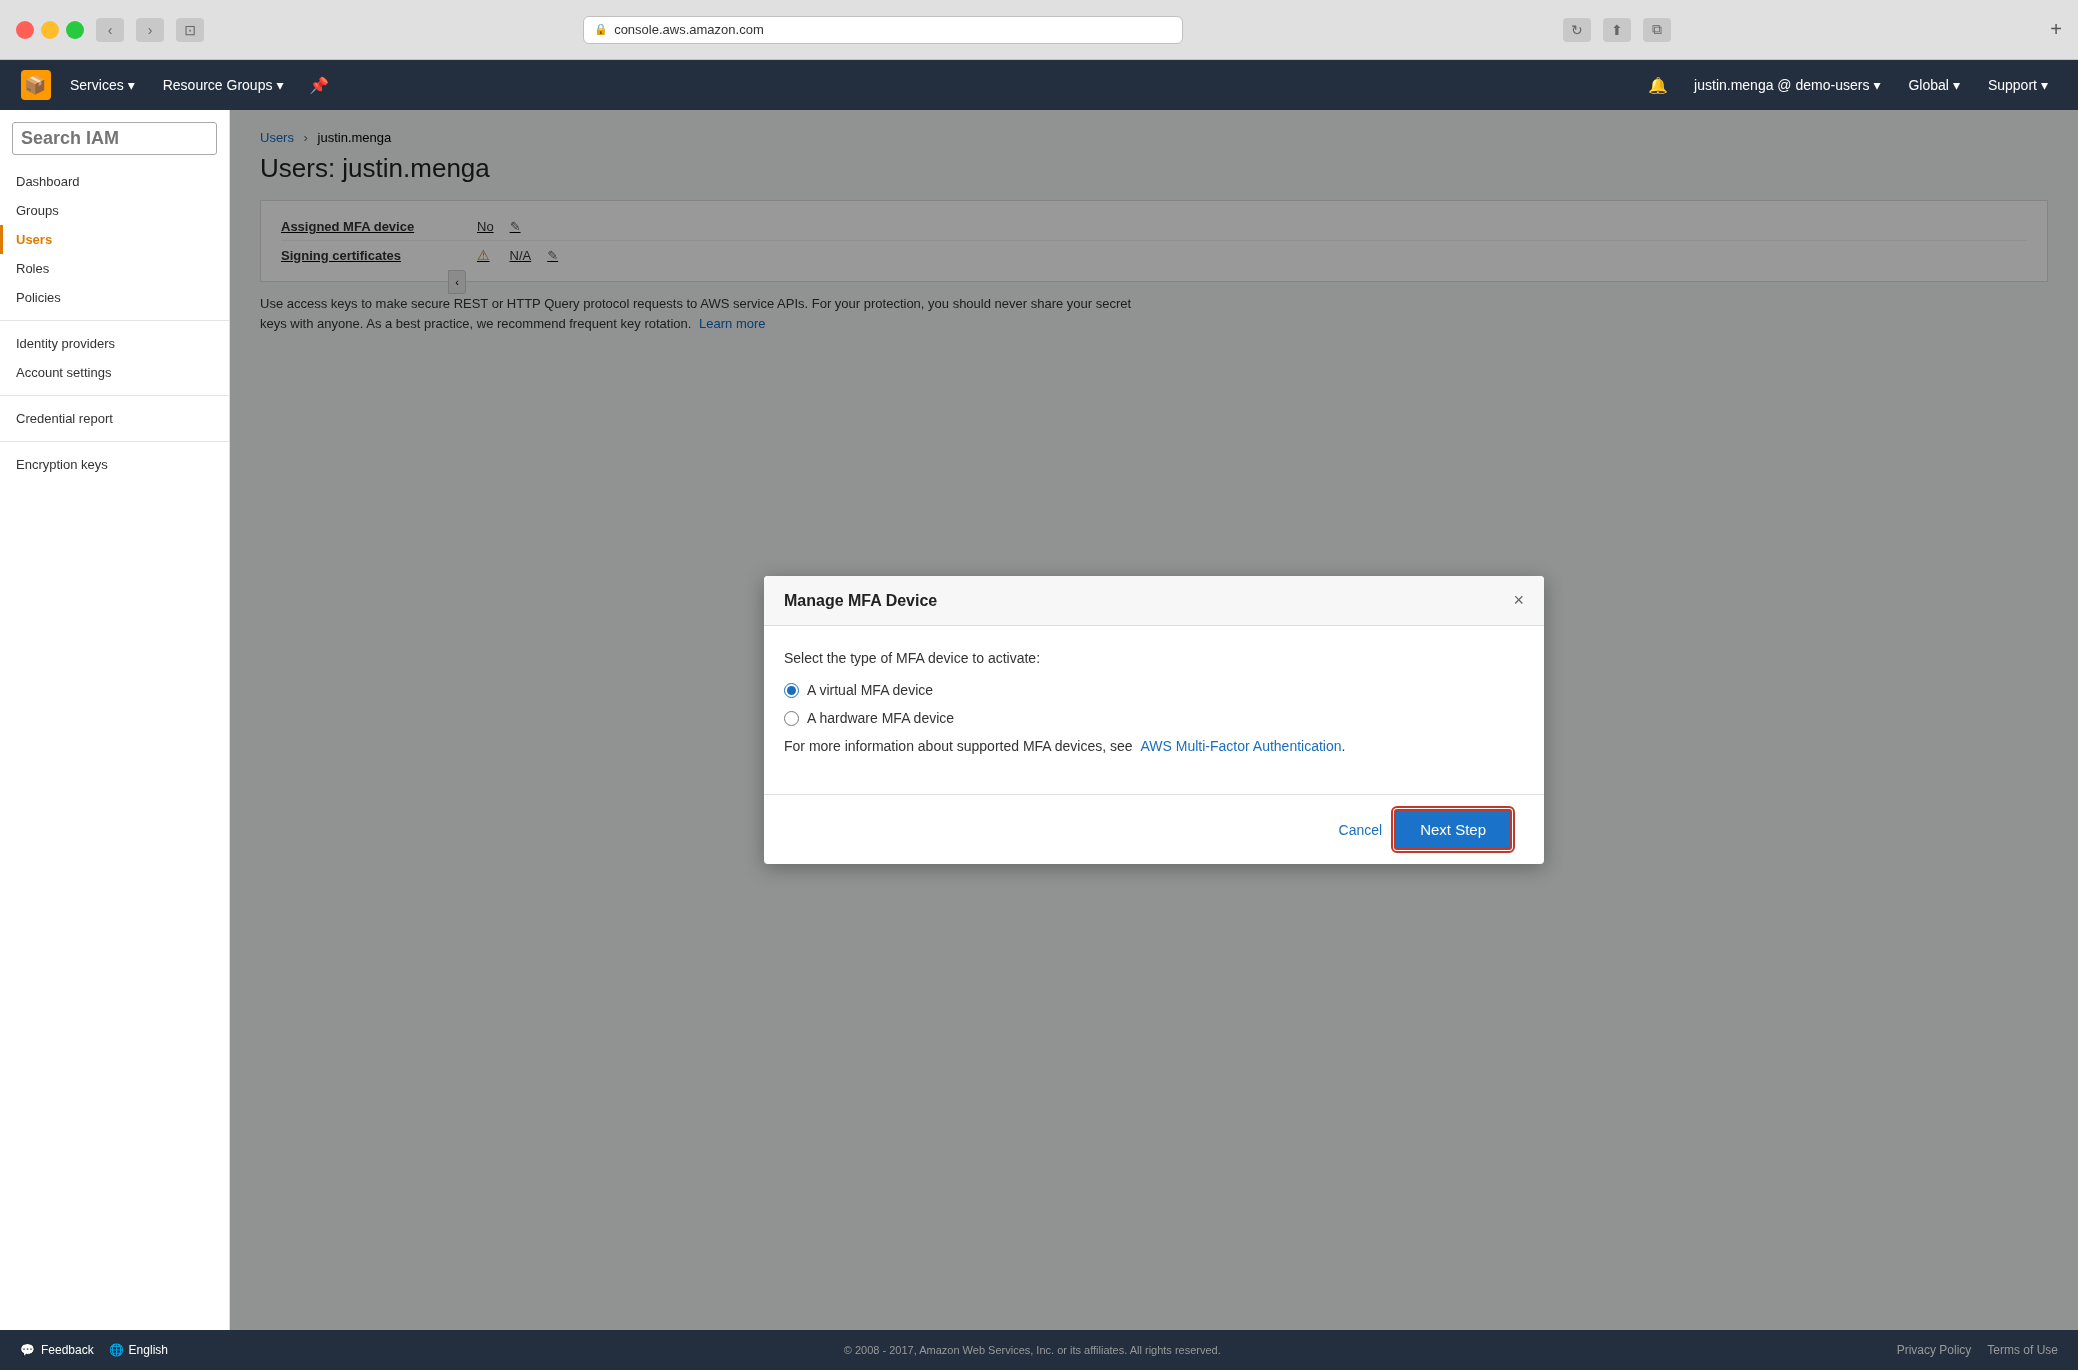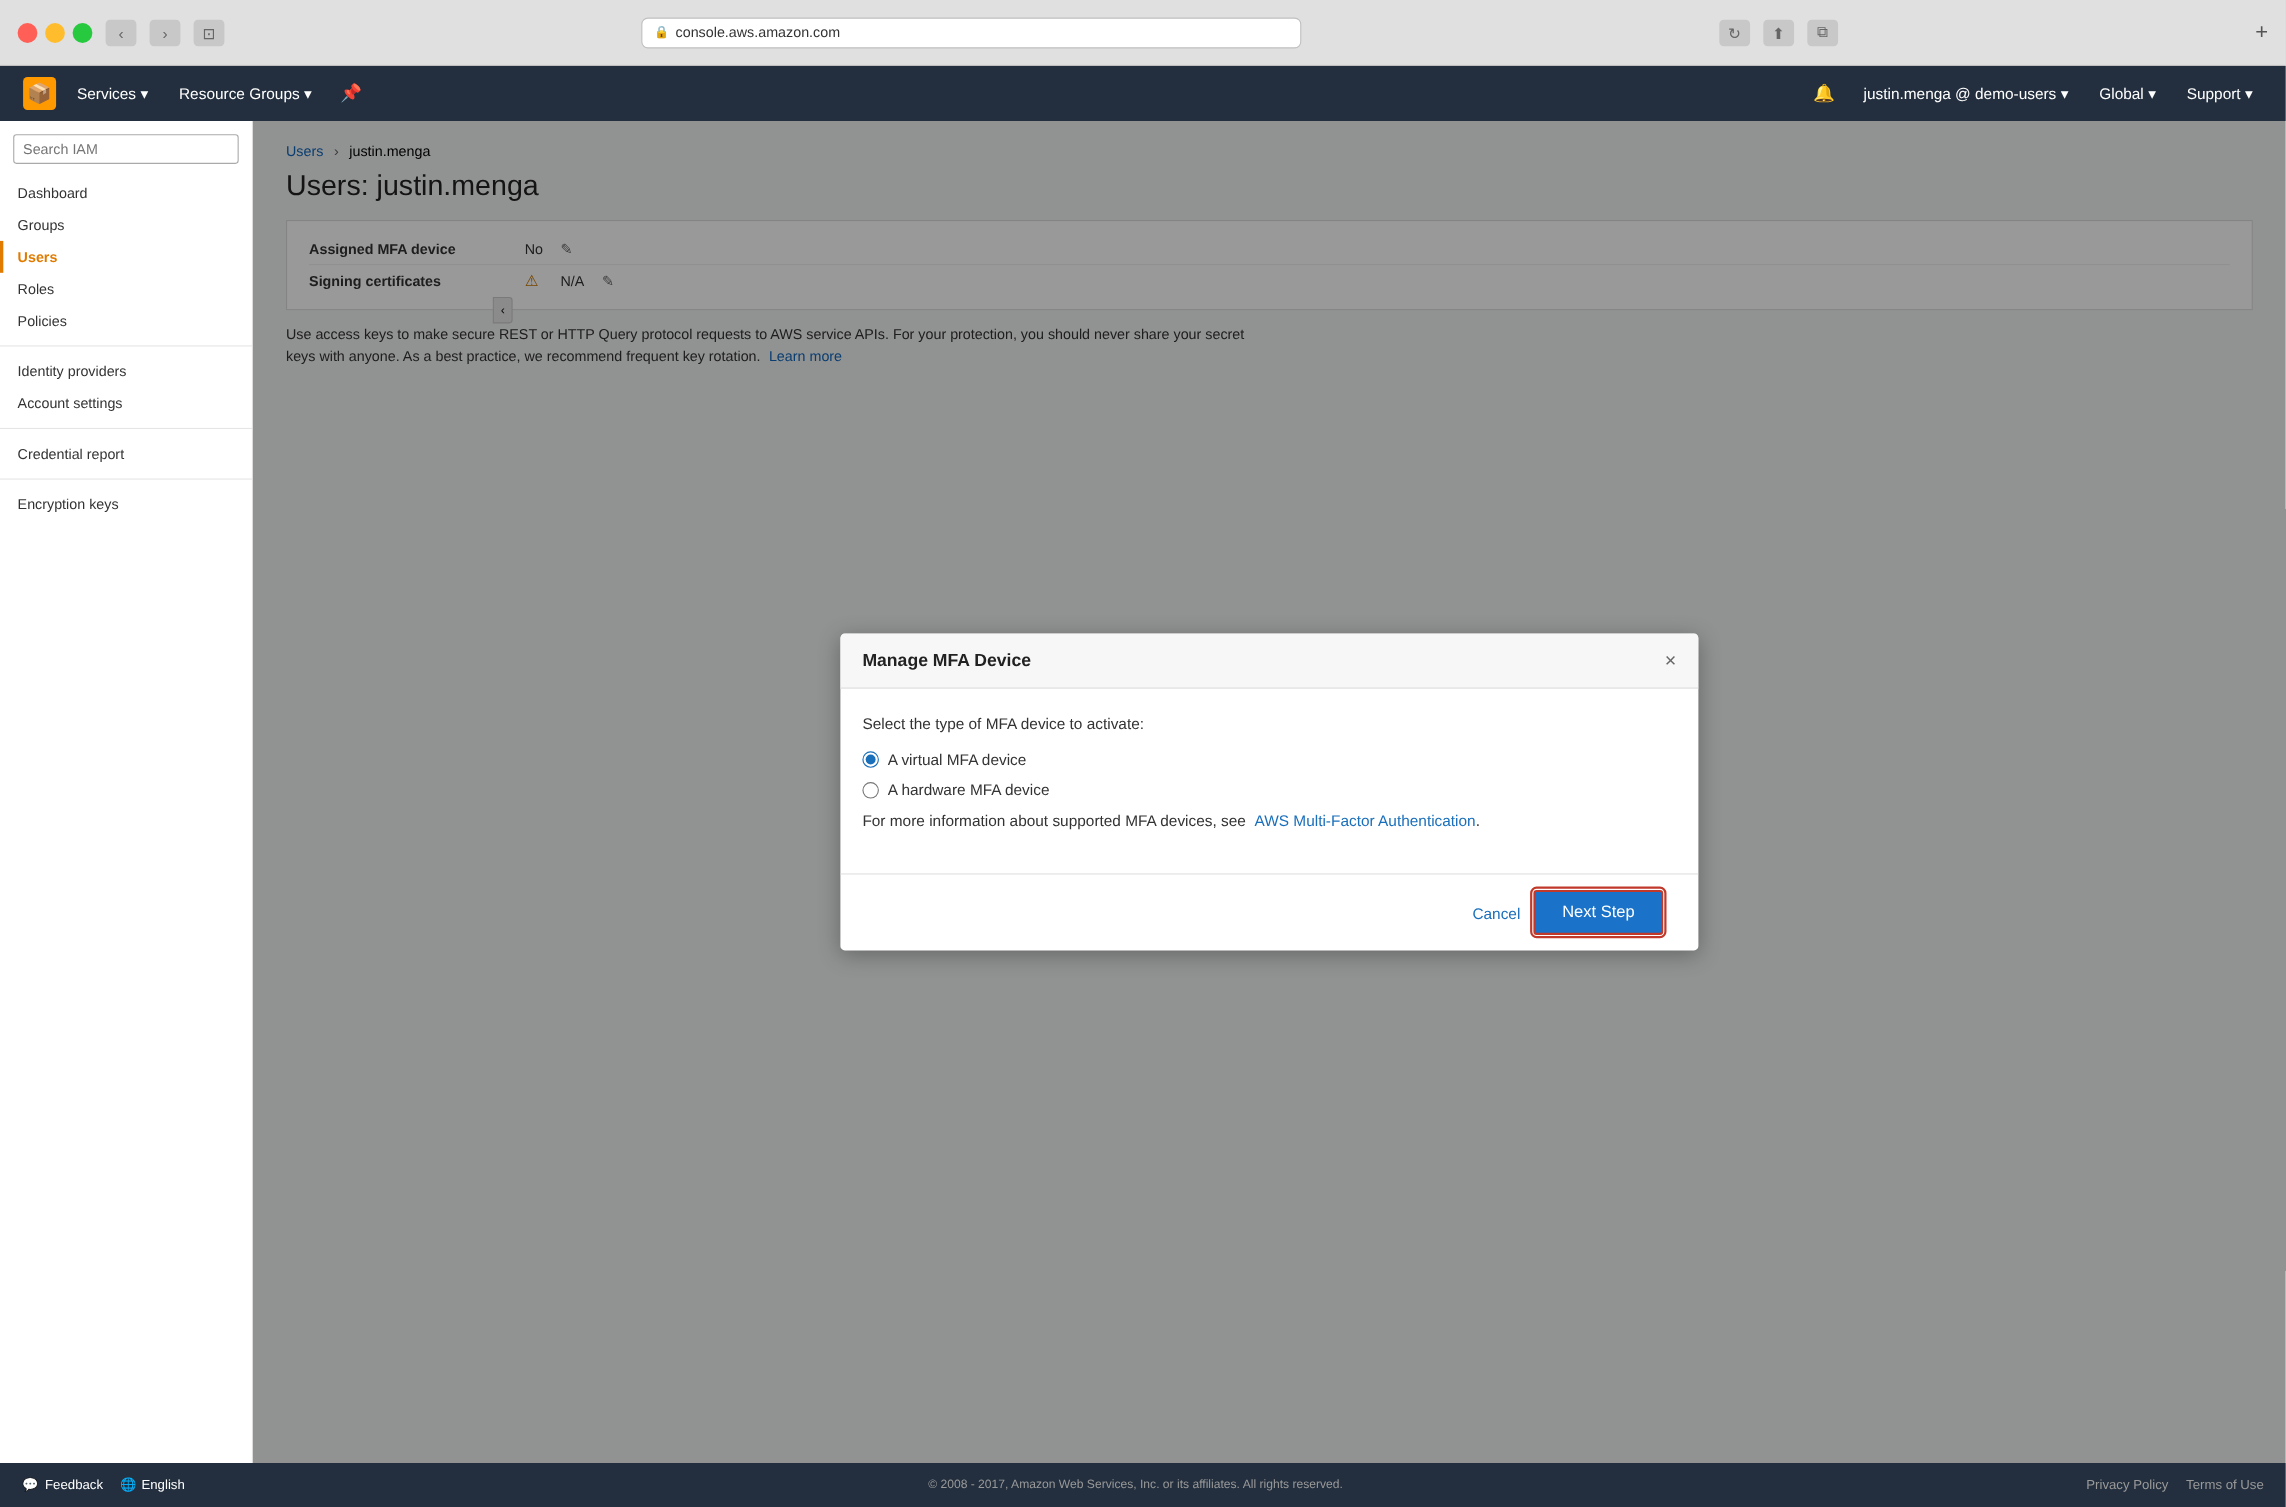--- a/index.html
+++ b/index.html
@@ -59,21 +59,21 @@
       background: #fff;
       border-right: 1px solid #ddd;
       padding: 12px 0;
       overflow-y: auto;
     }
     .sidebar-search {
       margin: 0 12px 12px;
     }
     .sidebar-search input {
       width: 100%; padding: 5px 8px; border: 1px solid #aaa; border-radius: 3px;
-      font-size: 13px; background: #fff;
+      font-size: 18px; background: #fff; font-weight: bold;
     }
     .sidebar-collapse-btn {
       position: absolute; left: 218px; top: 160px; z-index: 10;
       background: #e8e8e8; border: 1px solid #ccc; width: 18px; height: 24px;
       cursor: pointer; font-size: 11px; display: flex; align-items: center; justify-content: center;
       border-radius: 0 3px 3px 0;
     }
     .sidebar-item {
       padding: 7px 16px; font-size: 13px; color: #333; cursor: pointer;
     }
@@ -249,21 +249,21 @@
 
       <div class="breadcrumb">
         <a>Users</a>
         <span class="breadcrumb-sep">›</span>
         <span>justin.menga</span>
       </div>
 
       <h1 class="page-title">Users: justin.menga</h1>
 
 
-      <div style="background:#fff; border:1px solid #ddd; padding:12px 20px; margin-bottom:12px;">
+      <div style="background:#fff; border:1px solid #ddd; padding:12px 20px; margin-bottom:12px;text-decoration:underline;">
         <div class="info-row">
           <span class="info-label">Assigned MFA device</span>
           <span class="info-value">No</span>
           <span class="edit-icon">✎</span>
         </div>
         <div class="info-row">
           <span class="info-label">Signing certificates</span>
           <span class="warning-icon">⚠</span>
           <span class="info-value" style="margin-left:4px;">N/A</span>
           <span class="edit-icon">✎</span>

